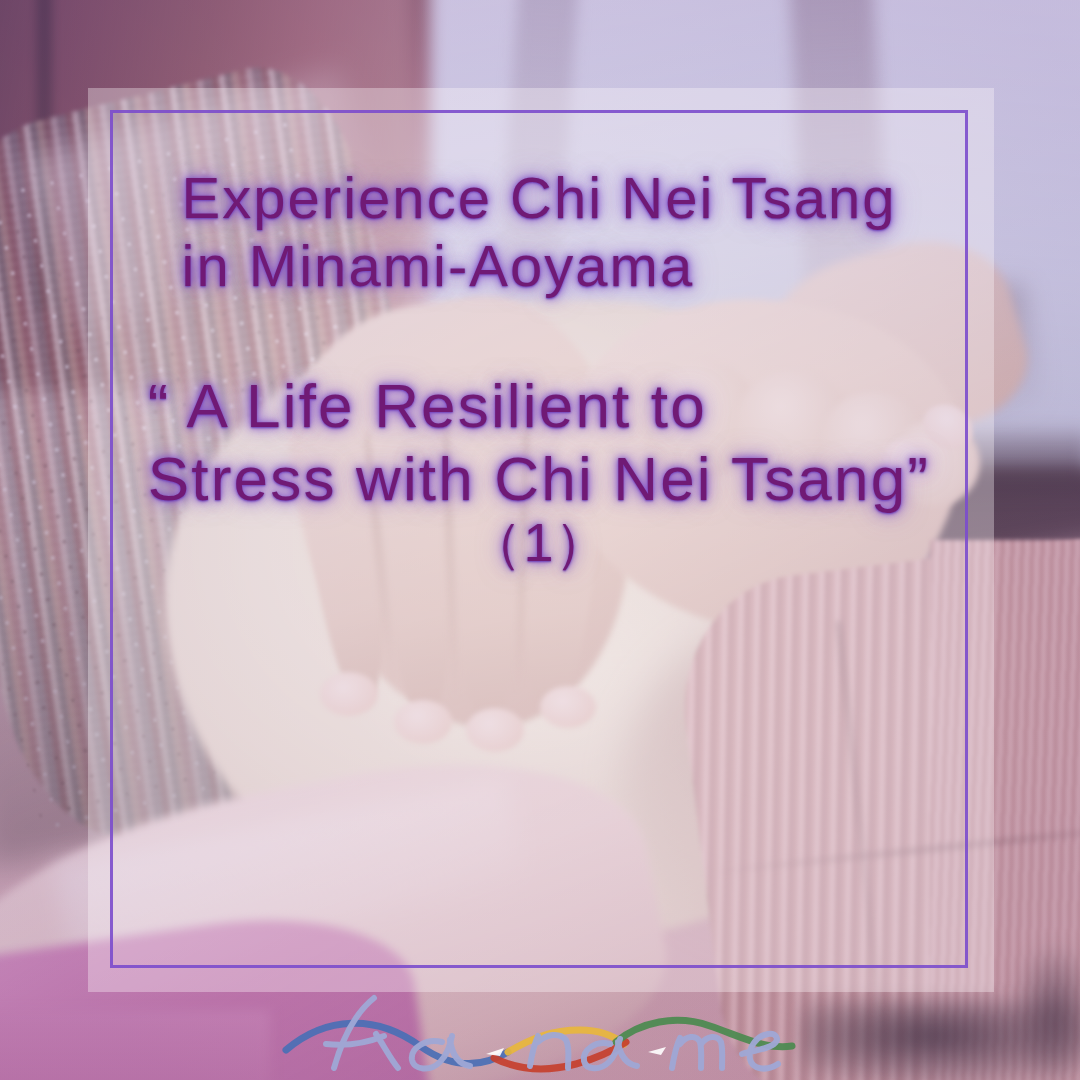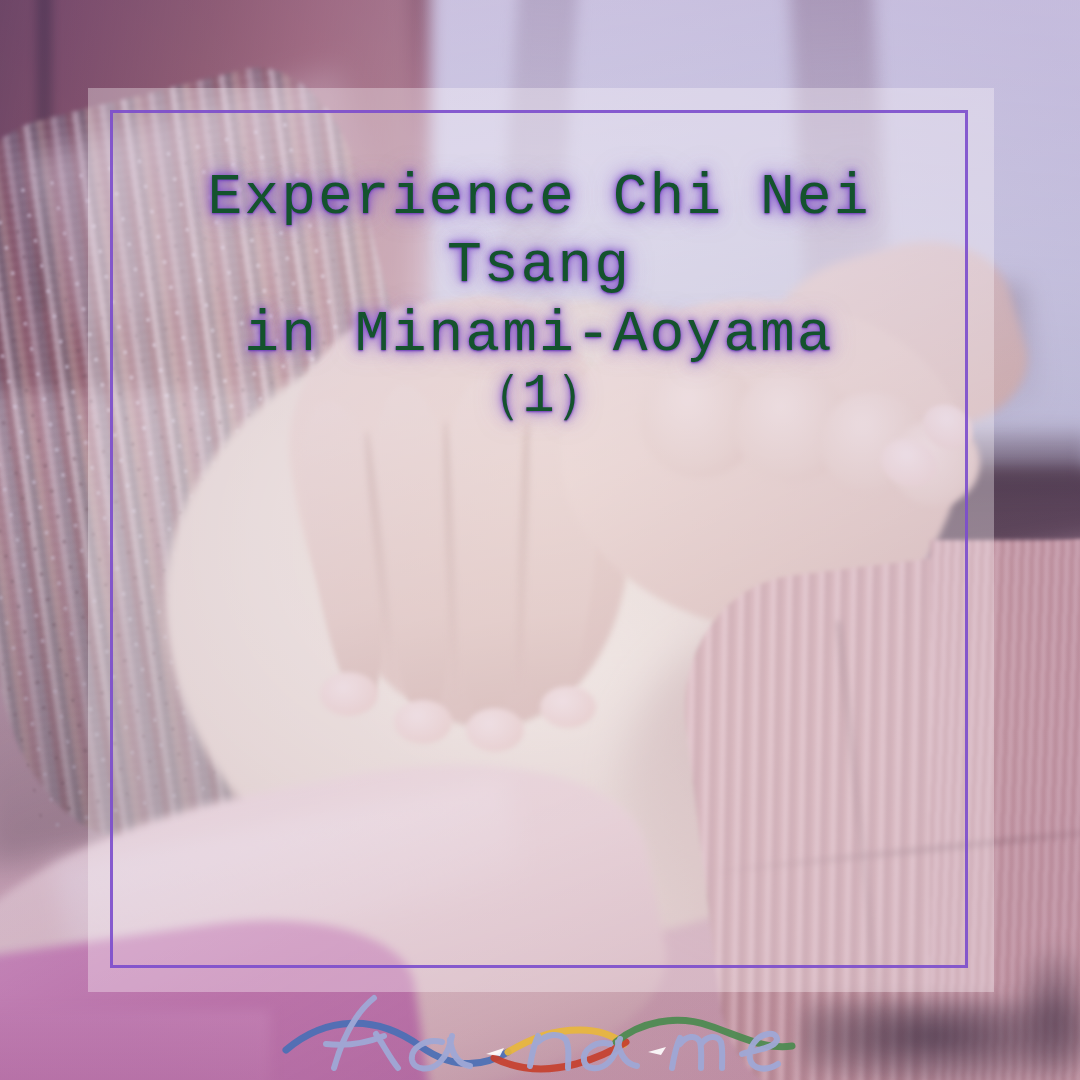--- a/index.html
+++ b/index.html
@@ -298,23 +298,23 @@
     position: absolute;
     left: 110px; top: 110px;
     width: 858px; height: 858px;
     box-sizing: border-box;
     display: flex;
     flex-direction: column;
     align-items: center;
     pointer-events: none;
   }
   .poster-text {
-    color: #14532d;
-    text-align: center;
-    font-family: Liberation Mono, monospace;
+    color: #701a75;
+    text-align: left;
+    font-family: Liberation Sans, sans-serif;
     font-weight: 400;
     letter-spacing: .035em;
     text-shadow:
       0 0 6px rgba(122,70,200,.95),
       0 0 14px rgba(122,70,200,.85),
       0 0 26px rgba(140,90,210,.6),
       0 1px 2px rgba(90,50,160,.9);
     line-height: 1.18;
     white-space: pre-line;
   }
@@ -398,20 +398,22 @@
     <div class="violet-wash"></div>
   </div>
 
   <div class="panel"></div>
   <div class="panel-border"></div>
 
   <div class="text-layer">
     <div class="poster-text headline">Experience Chi Nei Tsang
 in Minami-Aoyama</div>
 
+    <div class="poster-text quote">“ A Life Resilient to
+Stress with Chi Nei Tsang”</div>
 
     <div class="poster-text quote-no">（1）</div>
 
   </div>
 
   <div class="logo">
     <svg viewBox="0 0 520 86" xmlns="http://www.w3.org/2000/svg" aria-hidden="true">
 
       <g fill="none" stroke-linecap="round">
         <path d="M6,58 C46,24 96,22 140,54 C168,74 198,78 228,60" stroke="#4a6fb5" stroke-width="7" opacity=".92"></path>

